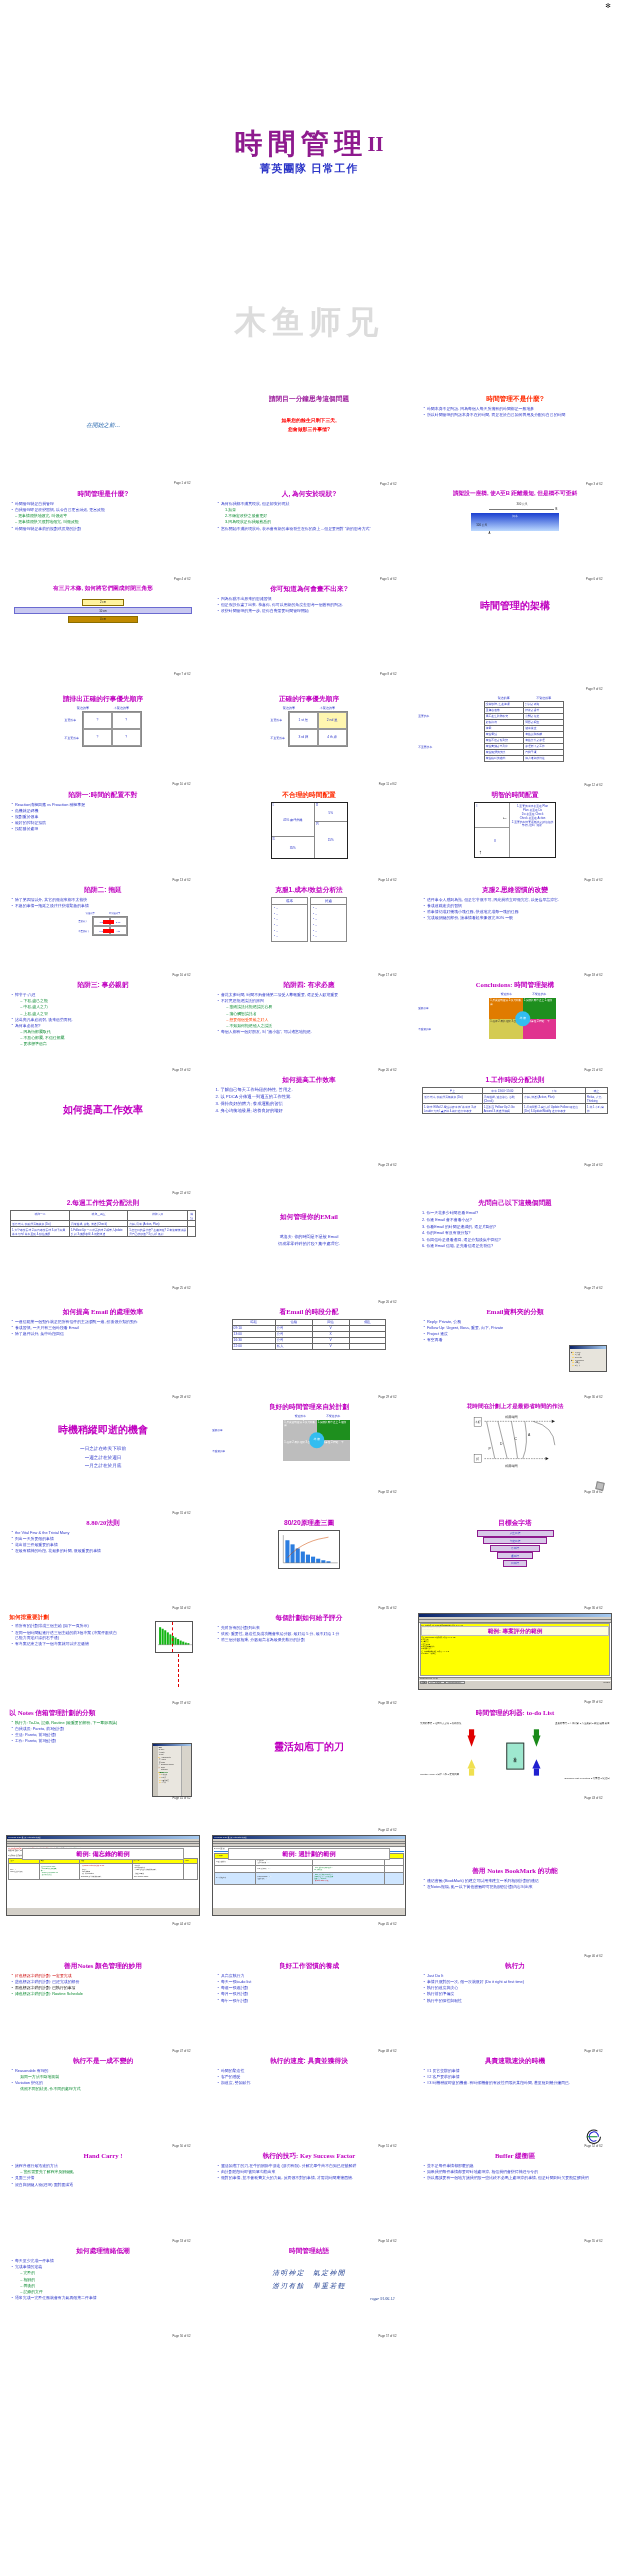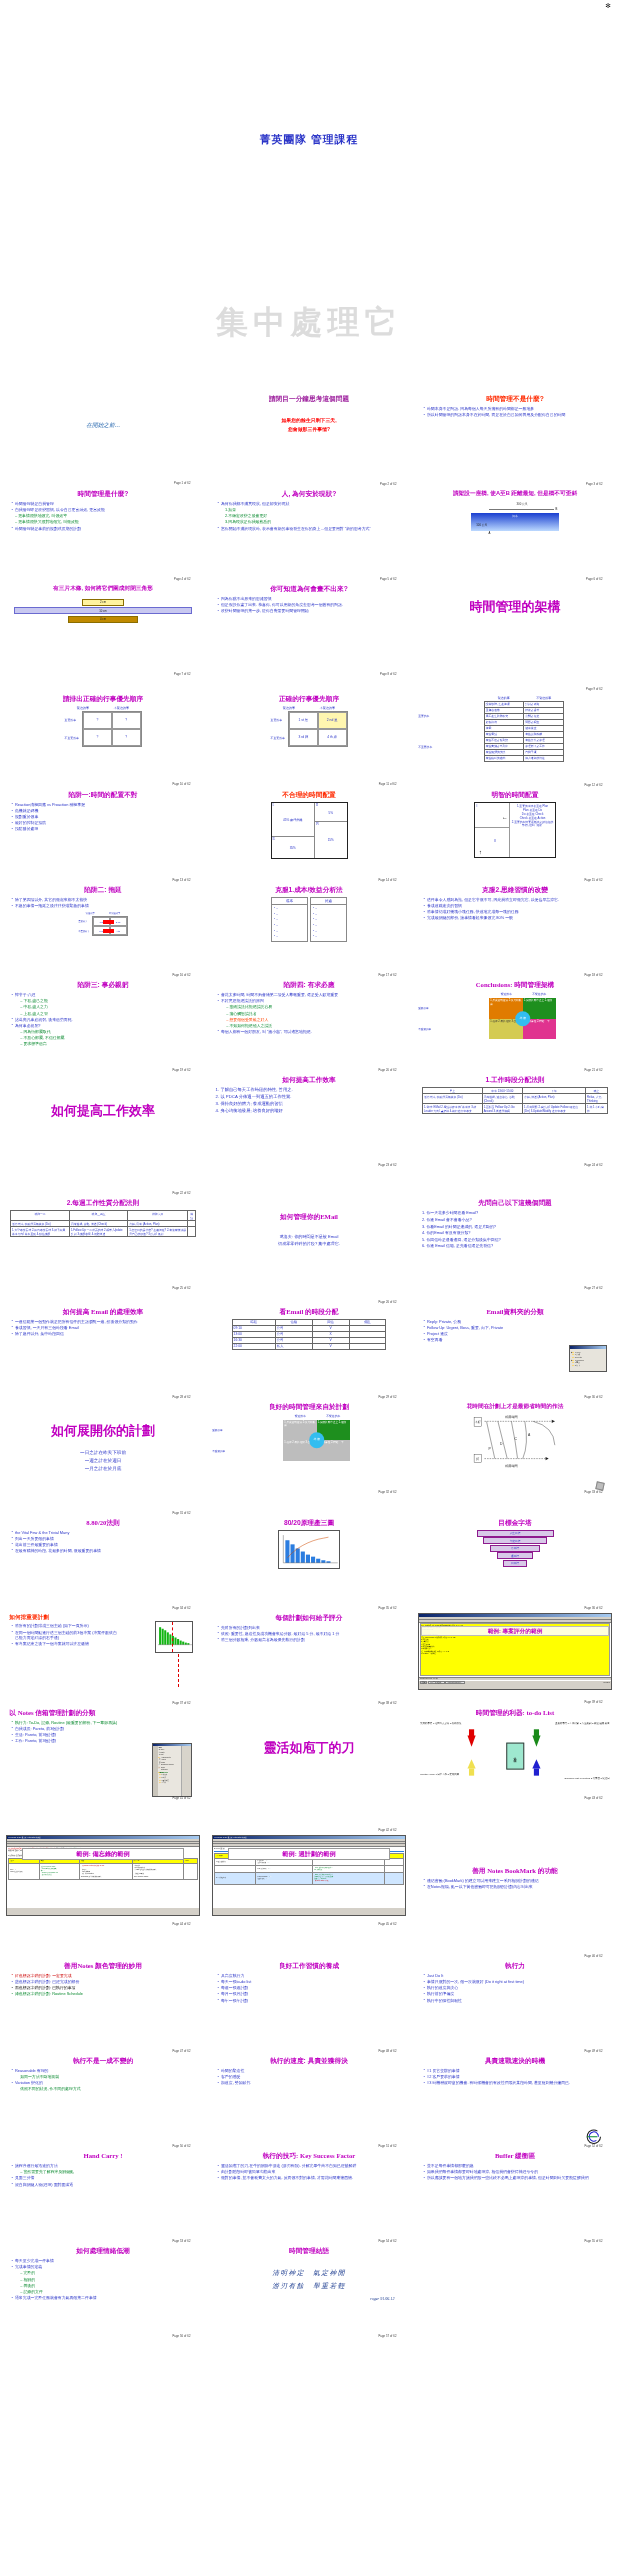--- a/index.html
+++ b/index.html
@@ -32,21 +32,21 @@
   .row { display:flex; width:618px; }
   .cell { width:206px; position:relative; padding:2.1px 6.2px 0 6.2px; }
   .slide { width:100%; min-height:92px; position:relative; }
   .pg { position:absolute; bottom:1px; right:9.3px; font-size:2.7px; color:#333; letter-spacing:0.1px; }
 
   .st { text-align:center; font-weight:bold; line-height:1.15; margin:1px 0 3.1px 0; }
   .st.purple { color:#9b1b9b; font-size:6.7px; }
   .st.magenta { color:#c000c0; font-size:6.7px; }
   .st.red { color:#ff2a00; font-size:6.7px; }
   .st.serif { font-family:"Liberation Serif","DejaVu Serif",serif; }
-  .st.big { font-size:13px; }
+  .st.big { font-size:10px; }
   .st.sm { font-size:5.7px; }
 
   ul.b { margin:0; padding:0 1px 0 5.2px; list-style:none; }
   ul.b > li { color:#2b35c8; font-size:3.9px; line-height:1.45; margin-bottom:0.5px; position:relative; padding-left:3.6px; }
   ul.b > li:before { content:"•"; position:absolute; left:0; top:-0.5px; }
   ul.b > li.g { color:#0a8a30; padding-left:4.6px; }
   ul.b > li.g:before { content:"–"; }
   ul.b > li.nob { padding-left:3.6px; }
   ul.b > li.nob:before { content:""; }
   ol.n { margin:0; padding-left:8.2px; color:#2b35c8; font-size:4.3px; line-height:1.6; }
@@ -104,23 +104,26 @@
   .sig { text-align:right; font-style:italic; font-size:4.1px; color:#1b3b8f; padding-right:11.3px; margin-top:3.1px; font-family:"Liberation Serif",serif; }
   .bridge { width:88px; margin:2.1px auto; }
   .arrow-note { font-size:2.8px; color:#2b35c8; line-height:1.4; }
 </style>
 </head>
 <body>
 
 <div class="asterisk">✻</div>
 
 <div class="cover">
-  <div class="cover-sub">菁英團隊 管理課程</div>
+  <div class="cover-title">
+    <span>時間管理</span><span class="roman">II</span>
+  </div>
+  <div class="cover-sub">菁英團隊 日常工作</div>
 </div>
-<div class="watermark">集中處理它</div>
+<div class="watermark">木鱼师兄</div>
 
 <div class="grid">
 
   <div class="row">
     <div class="cell">
         <div class="slide">
       <div style="height:28px"></div>
       <div class="hand" style="text-align:center">在開始之前…</div>
       <div class="pg">Page 1 of 62</div>
     </div>
@@ -692,21 +695,21 @@
         </div>
       </div>
       <div class="pg">Page 30 of 62</div>
     </div>
       </div>
   </div>
 
   <div class="row">
     <div class="cell">
         <div class="slide">
-      <div class="st magenta big" style="margin-top:21.6px">如何展開你的計劃</div>
+      <div class="st magenta big" style="margin-top:21.6px">時機稍縱即逝的機會</div>
       <div style="height:7.2px"></div>
       <div class="ctr-txt">一日之計在昨天下班前</div>
       <div class="ctr-txt">一週之計在於週日</div>
       <div class="ctr-txt">一月之計在於月底</div>
       <div class="pg">Page 31 of 62</div>
     </div>
       </div>
     <div class="cell">
         <div class="slide">
       <div class="st magenta">良好的時間管理來自於計劃</div>

